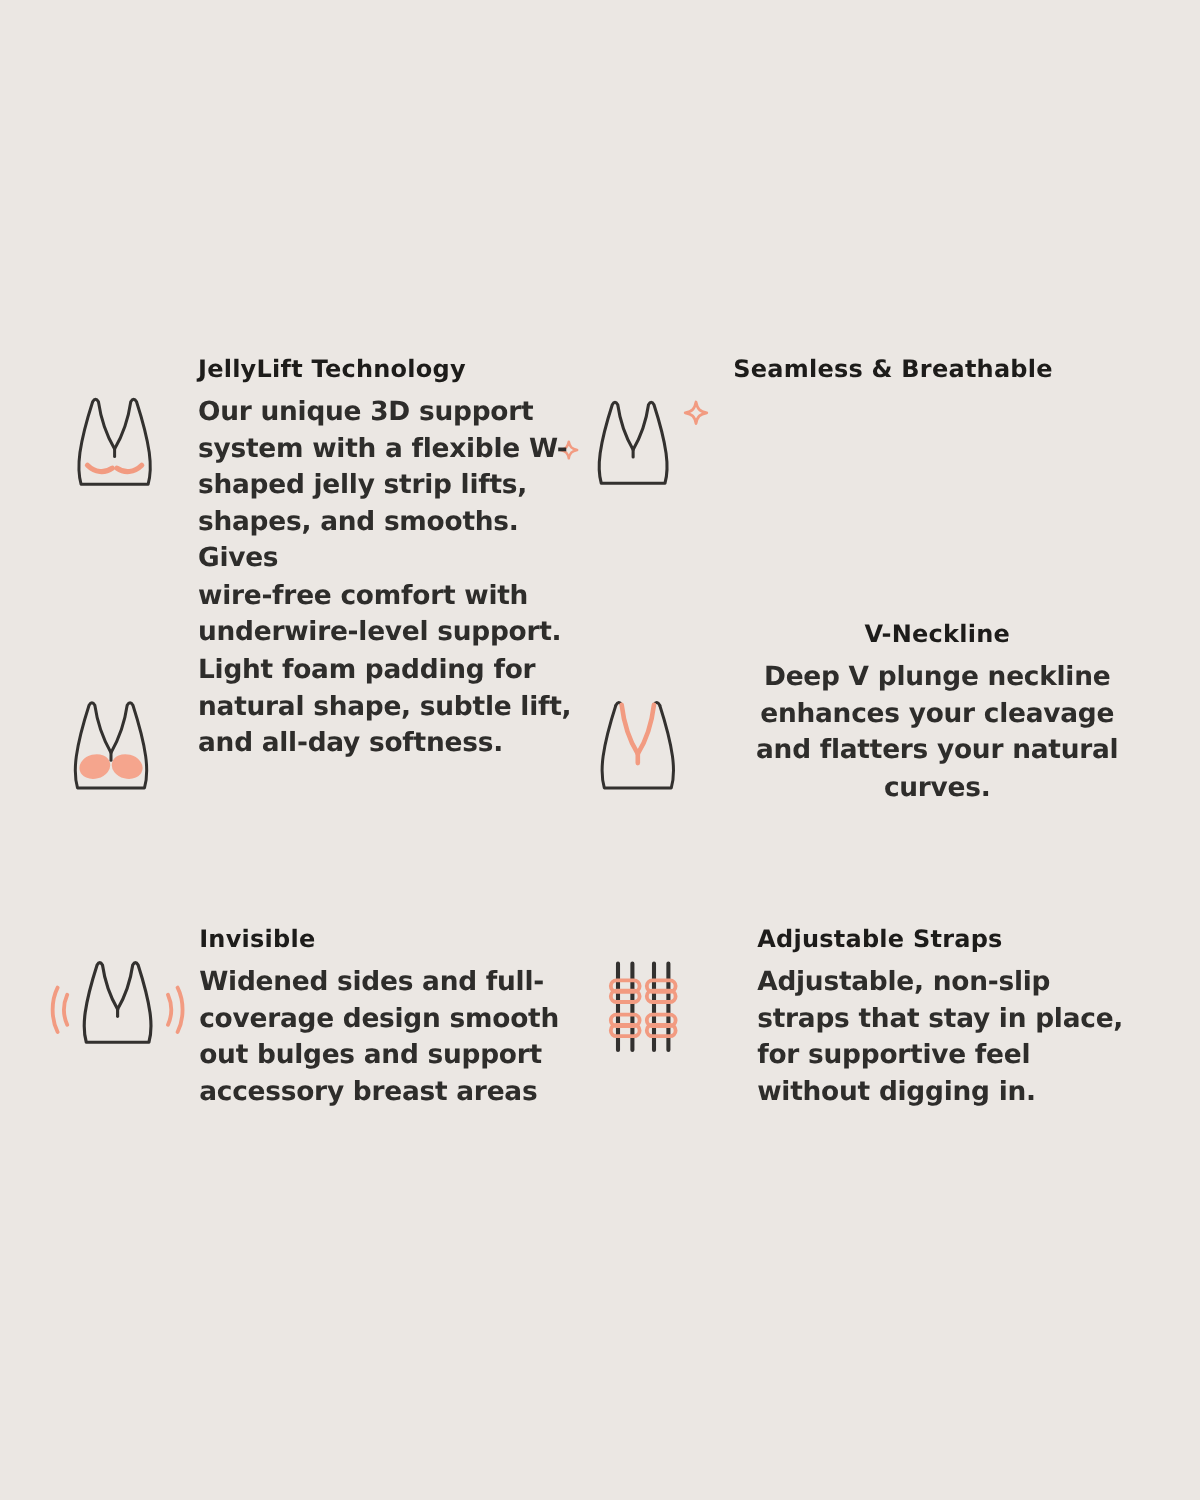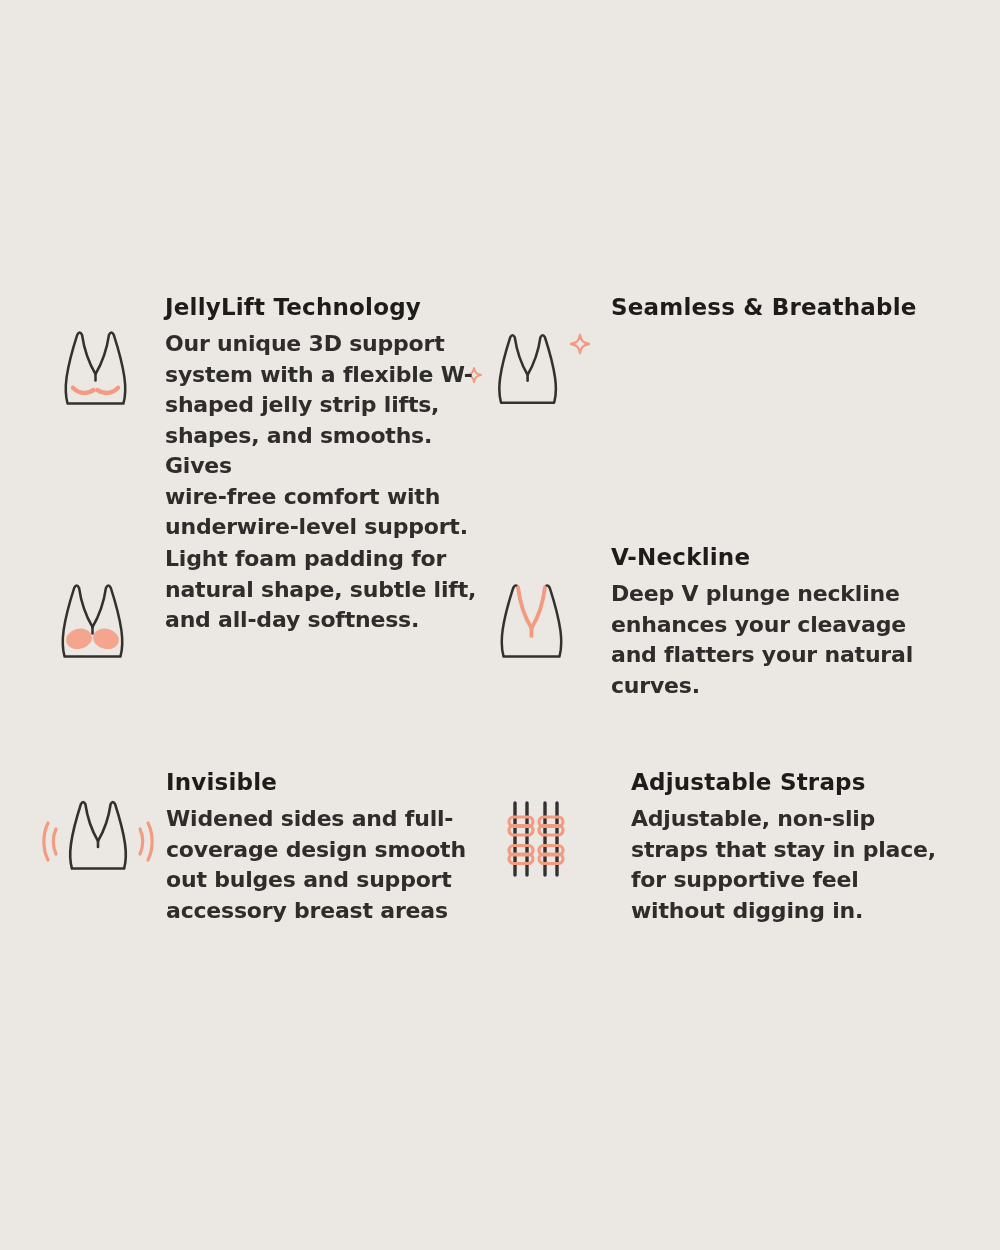--- a/index.html
+++ b/index.html
@@ -3,34 +3,34 @@
 <meta charset="utf-8">
 <style>
   html,body{margin:0;padding:0;}
   .canvas{
     position:relative;width:1000px;height:1250px;
     background:#ebe7e3;overflow:hidden;
     font-family:"DejaVu Sans", sans-serif;
   }
   .feature{position:absolute;}
   .feature .title{
-    font-size:23px;line-height:26px;font-weight:700;
+    font-size:20px;line-height:26px;font-weight:700;
     color:#1d1c1a;margin:0 0 9px 0;letter-spacing:.2px;
   }
   .feature .desc{
     font-size:22px;line-height:30.5px;font-weight:700;
     color:#2e2d2b;margin:0;white-space:pre-line;letter-spacing:-.2px;
   }
   .icon{position:absolute;}
   .icon svg{display:block;overflow:visible;}
   
   .f1{left:165px;top:294px;width:330px;}
   .f2{left:611px;top:294px;width:340px;}
   .f3{left:165px;top:544px;width:330px;}
-  .f4{left:611px;top:544px;width:340px;}
+  .f4{left:611px;top:515px;width:340px;text-align:center;}
   .f5{left:166px;top:769px;width:330px;}
   .f6{left:611px;top:769px;width:340px;margin-left:20px;}
   .i1{left:57px;top:327px;}
   .i2{left:466px;top:329px;}
   .i3{left:54px;top:580px;}
   .i4{left:493px;top:580px;}
   .i5{left:39px;top:797px;}
   .i6{left:504px;top:800px;}
   .ink{stroke:#33312f;}
   .salmon{stroke:#f29b81;}

